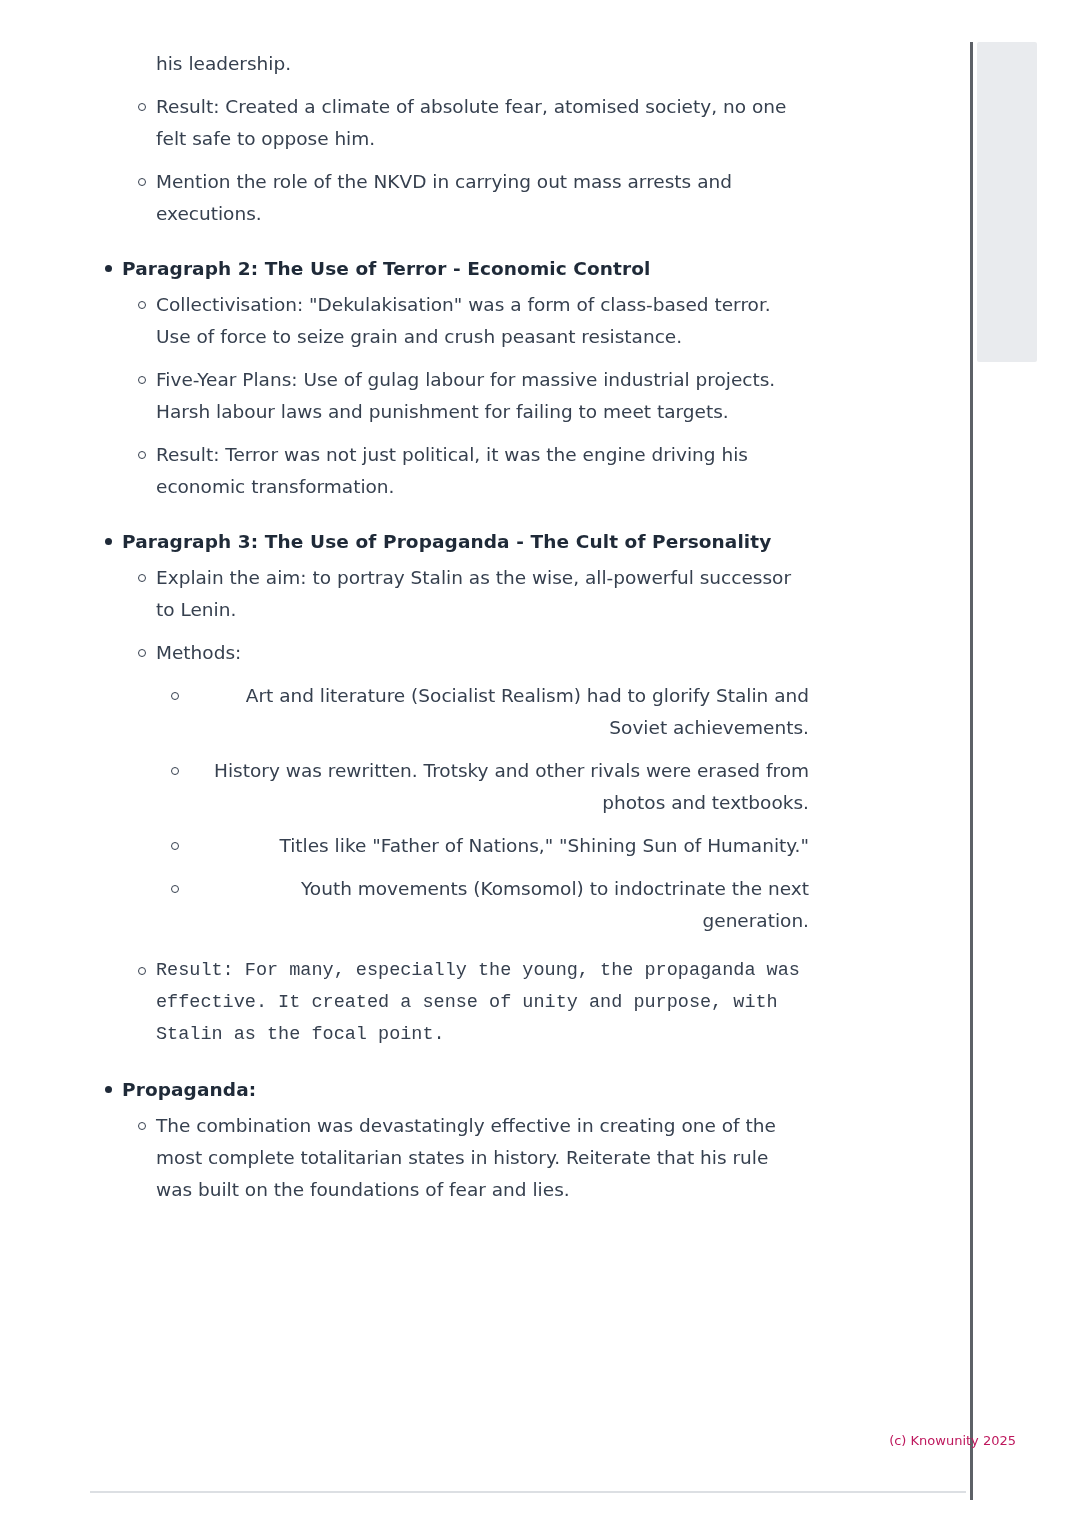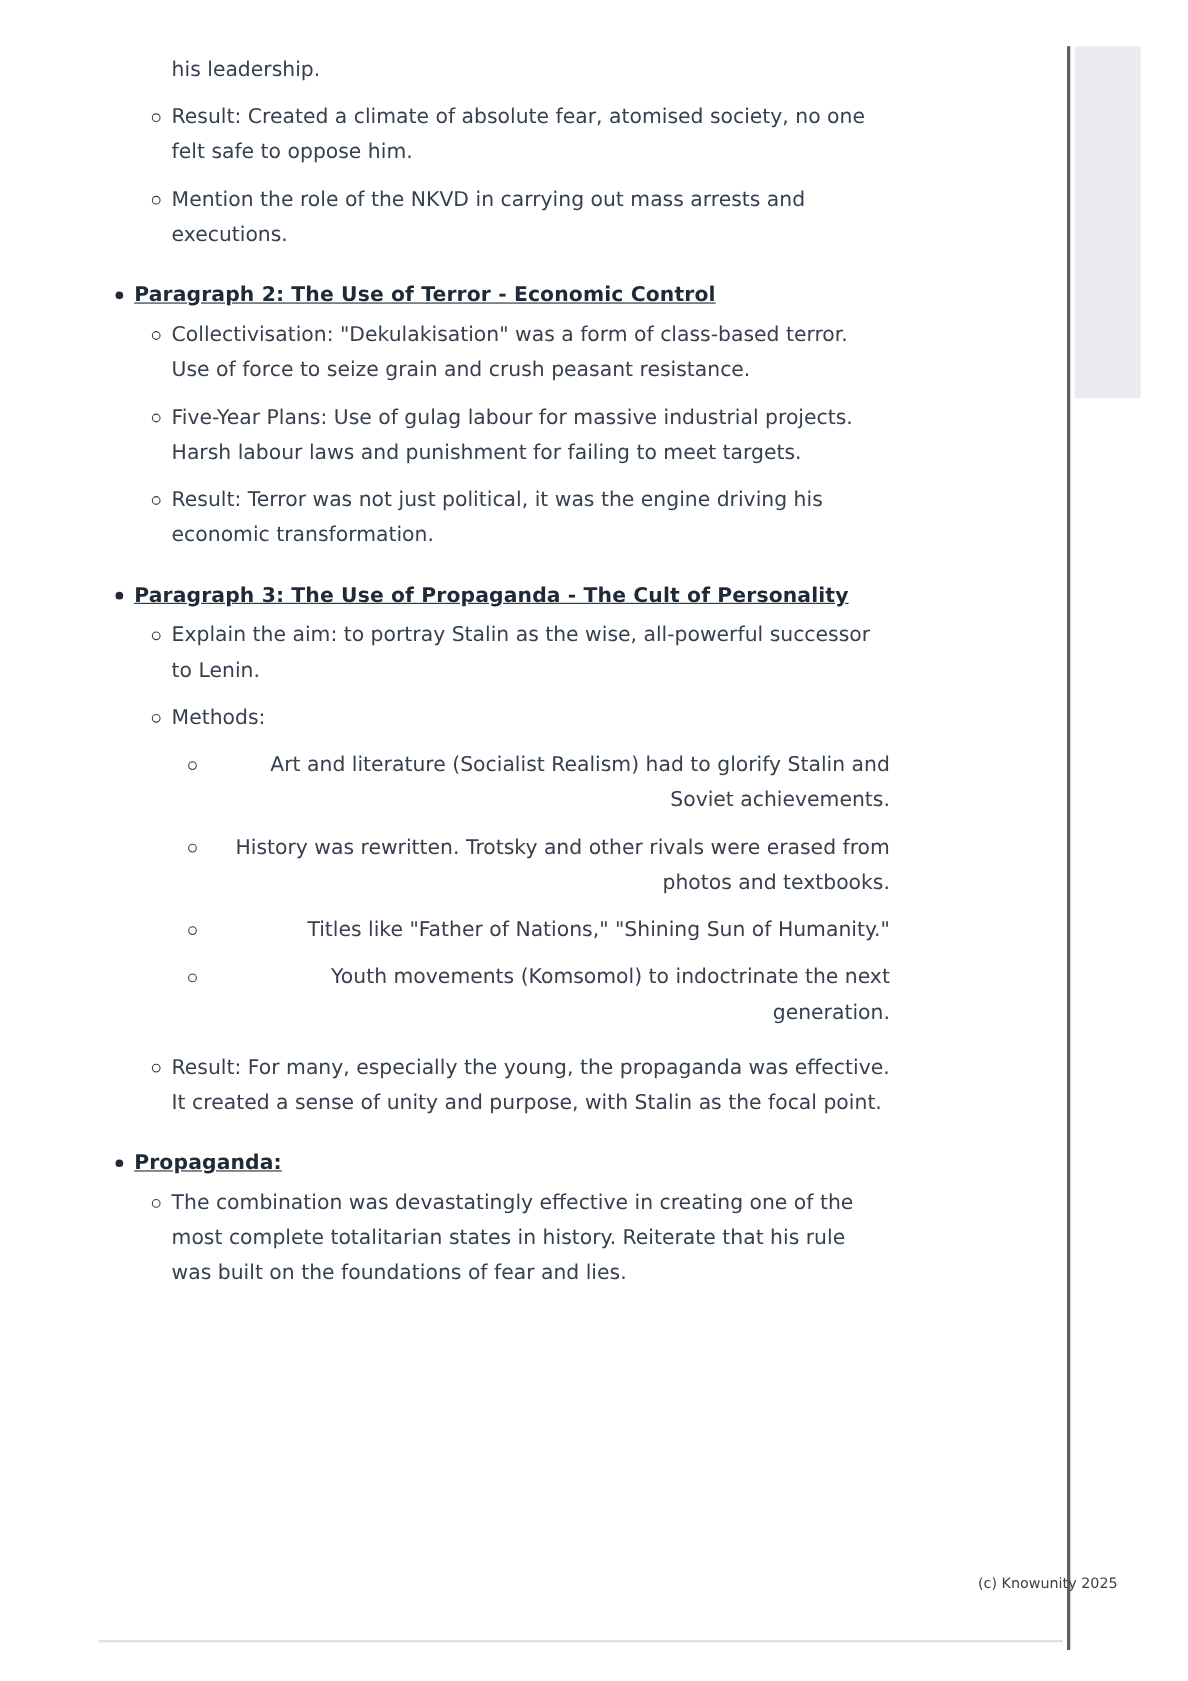--- a/index.html
+++ b/index.html
@@ -7,36 +7,36 @@
     width:1080px;height:1528px;position:relative;overflow:hidden;
     background:#ffffff;
     font-family:"DejaVu Sans","Liberation Sans",sans-serif;
   }
   .content{
     position:absolute;left:103px;top:48px;width:706px;
     font-size:18.5px;line-height:32px;color:#36404f;
   }
   .item{position:relative;margin-bottom:11px;}
   .item p{margin:0;}
-  .lvl1{margin-left:0;padding-left:19px;margin-top:23px;text-decoration:underline;}
+  .lvl1{margin-left:0;padding-left:19px;margin-top:23px;}
   .lvl2{margin-left:33px;padding-left:20px;}
   .lvl3{margin-left:66px;padding-left:20px;text-align:right;}
   .head{font-weight:700;color:#1f2a38;margin-bottom:4px;letter-spacing:.1px;}
   .bullet{position:absolute;left:2px;top:12px;width:7px;height:7px;border-radius:50%;box-sizing:border-box;}
   .bullet.filled{background:#1f2a38;width:7px;height:7px;top:12px;}
   .bullet.hollow{border:1.6px solid #36404f;width:8px;height:8px;}
   .cont{margin-left:33px;padding-left:20px;}
   .page-right-border{
     position:absolute;left:970px;top:42px;width:3px;height:1458px;background:#5d6167;
   }
   .adjacent-page{
     position:absolute;left:977px;top:42px;width:60px;height:320px;background:#e9ebee;border-radius:2px;
   }
   .footer-credit{
-    position:absolute;right:64px;top:1433px;font-size:13px;color:#404040;z-index:5;
+    position:absolute;right:64px;top:1433px;font-size:13px;color:#be185d;z-index:5;
   }
   .bottom-divider{
     position:absolute;left:90px;top:1491px;width:876px;height:2px;background:#dcdfe3;
   }
 </style>
 </head>
 <body>
 
 <main>
 
@@ -105,21 +105,21 @@
     <div class="item lvl3">
       <span class="bullet hollow"></span>
       <p>Titles like "Father of Nations," "Shining Sun of Humanity."</p>
     </div>
 
     <div class="item lvl3">
       <span class="bullet hollow"></span>
       <p>Youth movements (Komsomol) to indoctrinate the next generation.</p>
     </div>
 
-    <div class="item lvl2" style="margin-top:18px;">
+    <div class="item lvl2" style="margin-top:18px;font-family:Liberation Mono, monospace;">
       <span class="bullet hollow"></span>
       <p>Result: For many, especially the young, the propaganda was effective. It created a sense of unity and purpose, with Stalin as the focal point.</p>
     </div>
 
     <div class="item lvl1 head">
       <span class="bullet filled"></span>
       <p>Propaganda:</p>
     </div>
 
 

